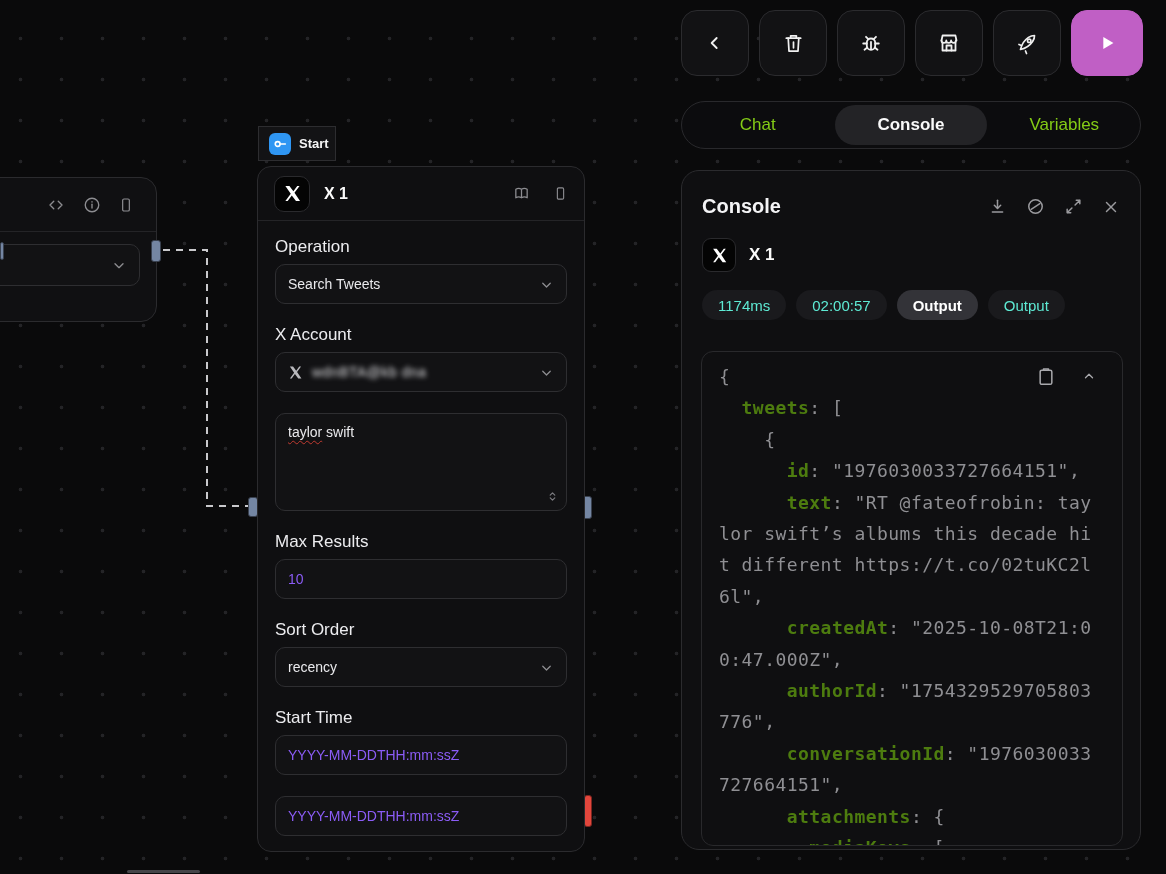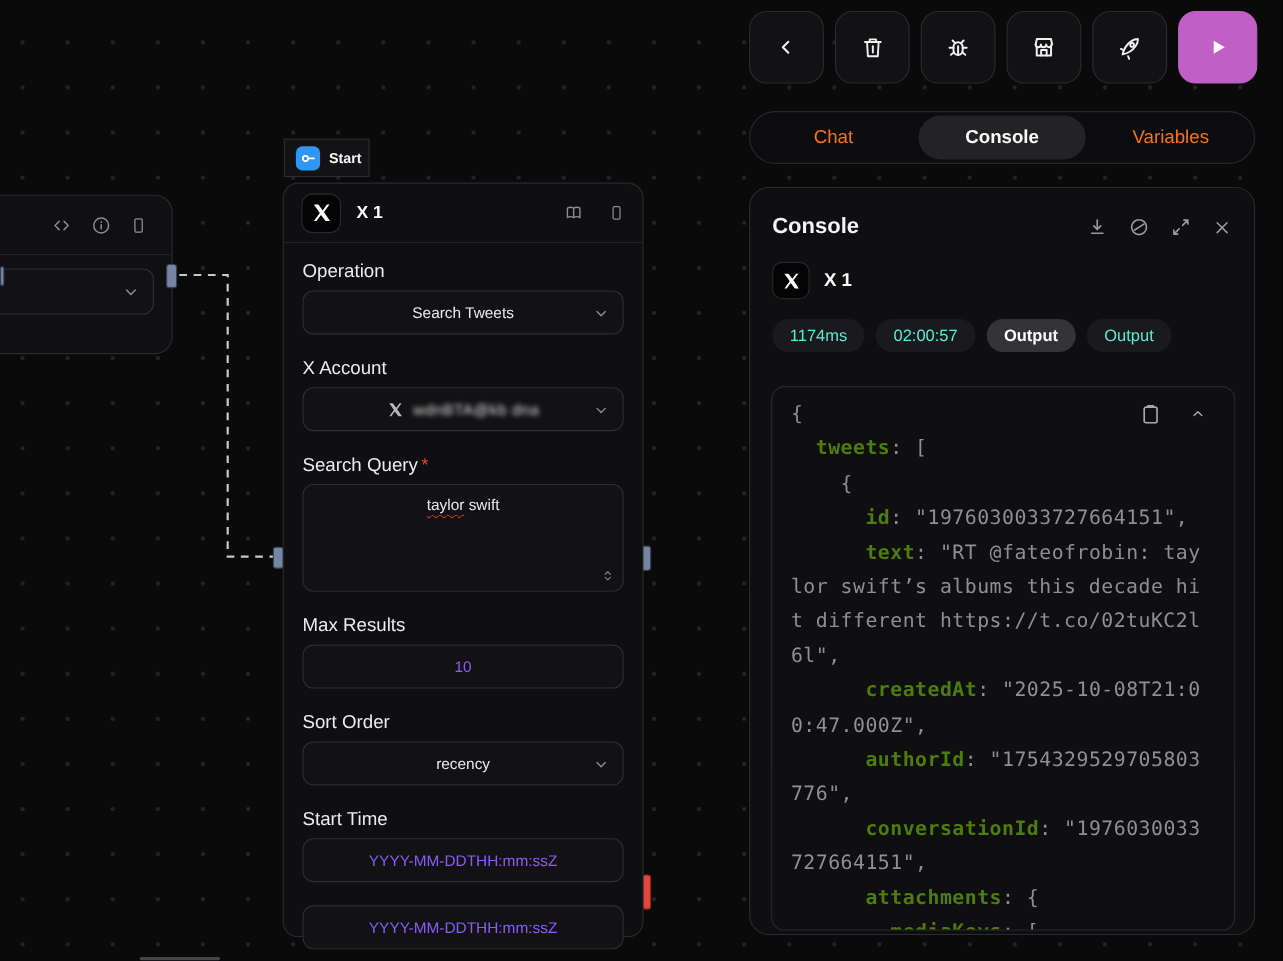--- a/index.html
+++ b/index.html
@@ -46,39 +46,39 @@
     border-bottom:1px solid #242427; }
   .np-badge { width:36px; height:36px; border-radius:10px; background:#040404; border:1px solid #2a2a2d;
     display:flex; align-items:center; justify-content:center; }
   .np-title { margin-left:14px; font-size:16px; font-weight:700; color:#fafafa; flex:1; }
   .np-head .icn { margin-left:22px; }
   .np-form { padding:16px 17px 0 17px; }
   .f-label { font-size:17px; font-weight:400; color:#ececef; margin-bottom:7px; }
   .req { color:#e2463c; margin-left:3px; }
   .f-ctrl { position:relative; height:40px; background:#121214; border:1px solid #2e2e31;
     border-radius:10px; display:flex; align-items:center; padding:0 12px;
-    font-size:14px; color:#e9e9ec; margin-bottom:21px; width:100%;justify-content:center; }
+    font-size:14px; color:#e9e9ec; margin-bottom:21px; width:100%; }
   .f-ctrl .chev { position:absolute; right:12px; color:#8d8d91; }
   .f-ctrl.textarea { height:98px; align-items:flex-start; padding-top:10px; }
   .placeholder { color:#8b5cf6; }
   .blurred { filter:blur(2.4px); opacity:.95; margin-left:9px; letter-spacing:.5px; }
   .squiggle { text-decoration:underline wavy #c03a30 1px; text-underline-offset:3px; }
   .resize-glyph { position:absolute; right:8px; bottom:7px; color:#7c7c80; }
 
   
   .toolbar { position:absolute; left:681px; top:10px; display:flex; gap:10px; }
   .tb-btn { width:68px; height:66px; border-radius:16px; background:#121214; border:1px solid #2b2b2e;
     display:flex; align-items:center; justify-content:center; color:#f0f0f0; cursor:pointer; }
   .tb-btn.primary { width:72px; background:#c05fc5; border-color:#c05fc5; }
 
   
   .tabbar { position:absolute; left:681px; top:101px; width:460px; height:48px;
     border:1px solid #29292c; border-radius:24px; background:#0c0c0e;
     display:flex; align-items:center; }
-  .tab { flex:1; text-align:center; font-size:17px; color:#f97316; cursor:pointer; }
+  .tab { flex:1; text-align:center; font-size:17px; color:#84cc16; cursor:pointer; }
   .tab.active { background:#232326; color:#fafafa; font-weight:600; border-radius:20px;
     height:40px; line-height:40px; margin:0 2px; }
 
   
   .console { position:absolute; left:681px; top:170px; width:460px; height:680px;
     background:#0f0f11; border:1px solid #2b2b2e; border-radius:18px; overflow:hidden; }
   .c-head { display:flex; align-items:center; padding:24px 20px 0 20px; }
   .c-title { font-size:20px; font-weight:600; color:#f4f4f6; flex:1; }
   .c-head .icn { margin-left:19px; color:#9a9a9e; cursor:pointer; }
   .c-node { display:flex; align-items:center; gap:13px; padding:20px 20px 0 20px; }
@@ -198,23 +198,20 @@
             </svg>
         </span>
         <span class="blurred">wdnBTA@kb dna</span>
         <span class="chev icn">
           <svg width="15" height="15" viewBox="0 0 24 24" fill="none" stroke="currentColor" stroke-width="2" stroke-linecap="round" stroke-linejoin="round">
               <path d="M6 10l6 6 6-6"></path>
             </svg>
         </span>
       </div>
 
-      <div class="f-label">
-        <span>Search Query</span><span class="req">*</span>
-      </div>
       <div class="f-ctrl textarea">
         <span><span class="squiggle">taylor</span><span> swift</span></span>
         <span class="resize-glyph icn">
           <svg width="11" height="13" viewBox="0 0 24 24" fill="none" stroke="currentColor" stroke-width="2.6" stroke-linecap="round" stroke-linejoin="round">
               <path d="M7 9l5-5 5 5"></path>
               <path d="M7 15l5 5 5-5"></path>
             </svg>
         </span>
       </div>
 

